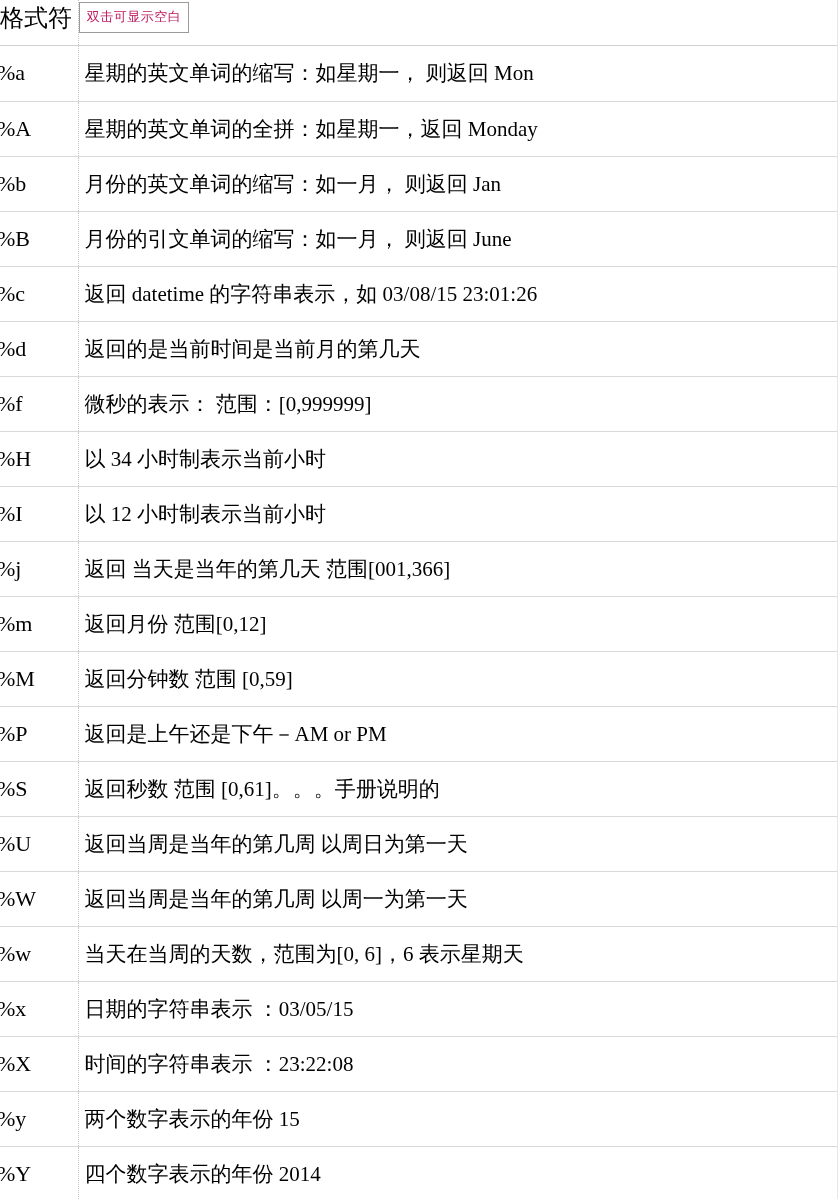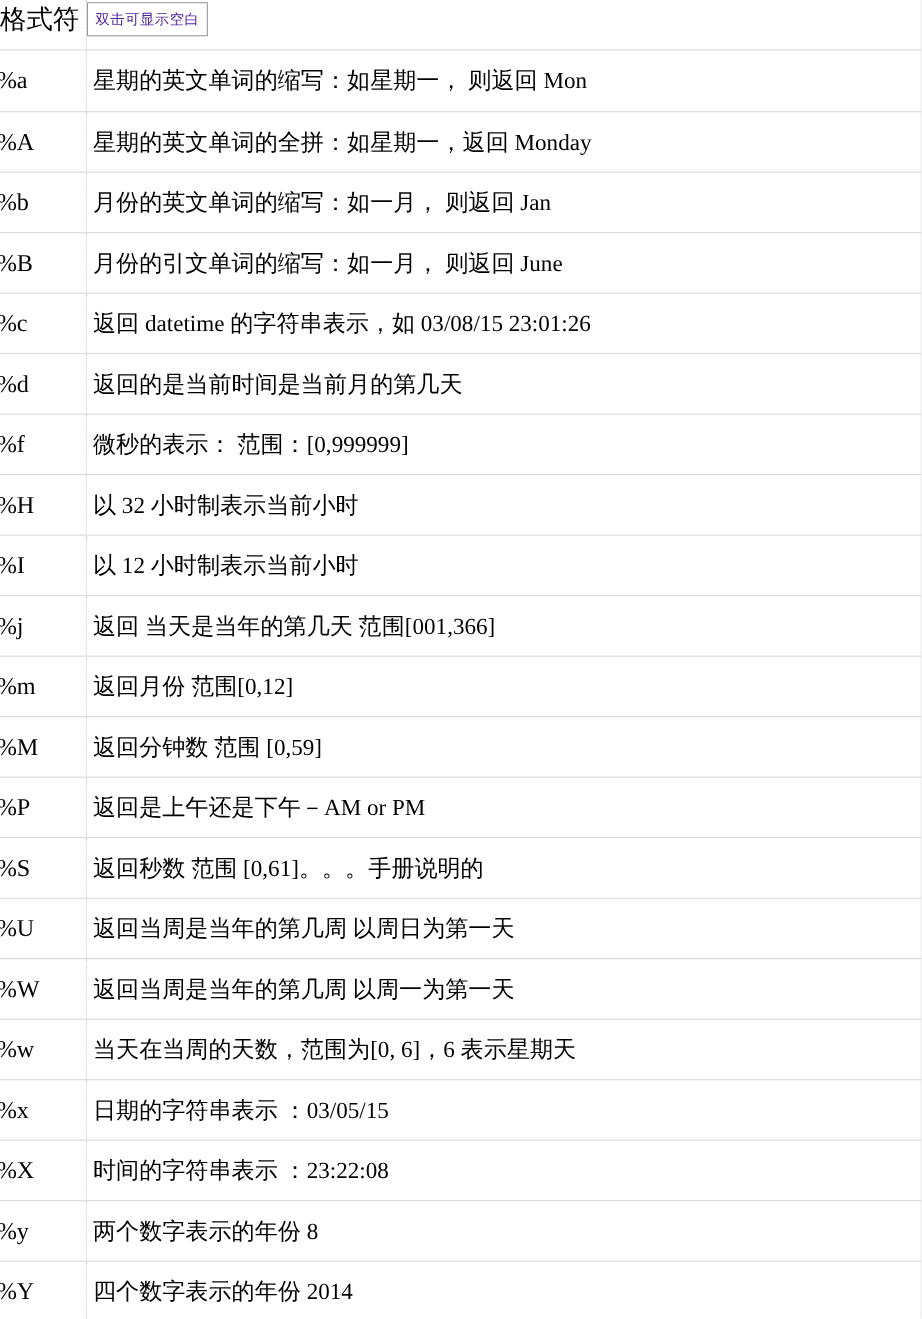--- a/index.html
+++ b/index.html
@@ -63,22 +63,22 @@
   
   .blank-toggle-btn {
     position: absolute;
     left: 79px;
     top: 2px;
     width: 110px;
     height: 31px;
     box-sizing: border-box;
     border: 1px solid #9a9a9a;
     background: #ffffff;
-    color: #4c1d95;
-    font-family: Liberation Serif, serif;
+    color: #be185d;
+    font-family: Liberation Mono, monospace;
     font-size: 13px;
     line-height: 29px;
     text-align: center;
     letter-spacing: 0.5px;
     white-space: nowrap;
     cursor: pointer;
     padding: 0;
     z-index: 5;
   }
 
@@ -206,21 +206,21 @@
           </td>
           <td class="desc-cell">
             <span class="desc-text">微秒的表示： 范围：[0,999999]</span>
           </td>
         </tr>
         <tr class="data-row">
           <td class="code-cell">
             <span class="code-text">%H</span>
           </td>
           <td class="desc-cell">
-            <span class="desc-text">以 32 小时制表示当前小时</span>
+            <span class="desc-text">以 34 小时制表示当前小时</span>
           </td>
         </tr>
         <tr class="data-row">
           <td class="code-cell">
             <span class="code-text">%I</span>
           </td>
           <td class="desc-cell">
             <span class="desc-text">以 12 小时制表示当前小时</span>
           </td>
         </tr>
@@ -302,21 +302,21 @@
           </td>
           <td class="desc-cell">
             <span class="desc-text">时间的字符串表示 ：23:22:08</span>
           </td>
         </tr>
         <tr class="data-row">
           <td class="code-cell">
             <span class="code-text">%y</span>
           </td>
           <td class="desc-cell">
-            <span class="desc-text">两个数字表示的年份 8</span>
+            <span class="desc-text">两个数字表示的年份 15</span>
           </td>
         </tr>
         <tr class="data-row">
           <td class="code-cell">
             <span class="code-text">%Y</span>
           </td>
           <td class="desc-cell">
             <span class="desc-text">四个数字表示的年份 2014</span>
           </td>
         </tr>

